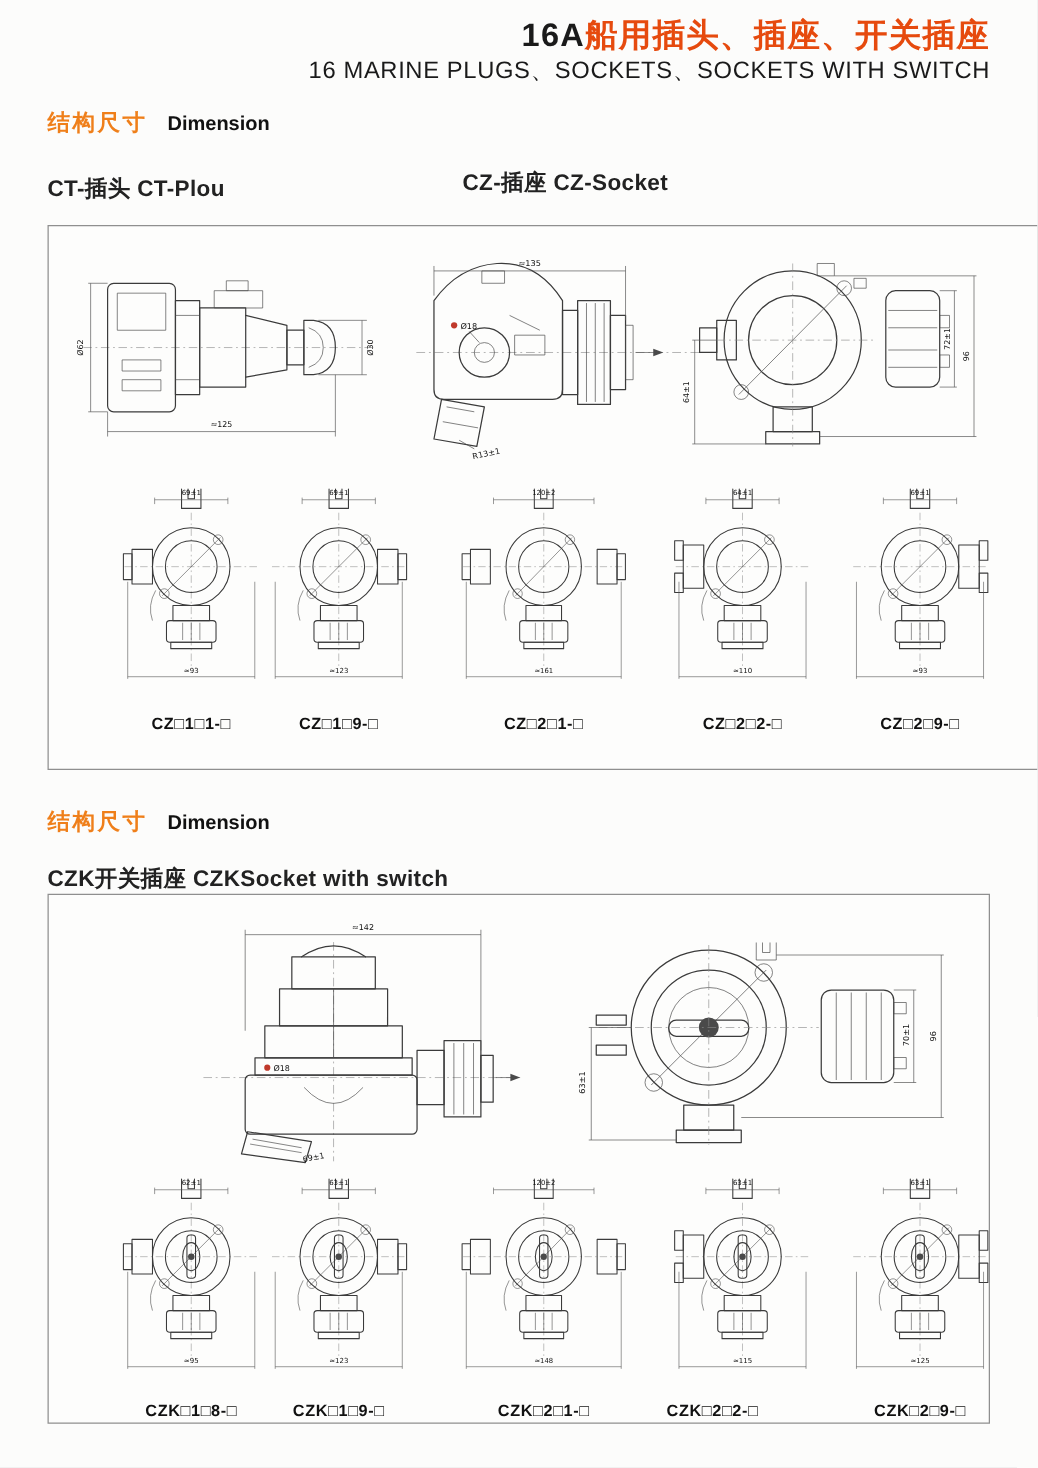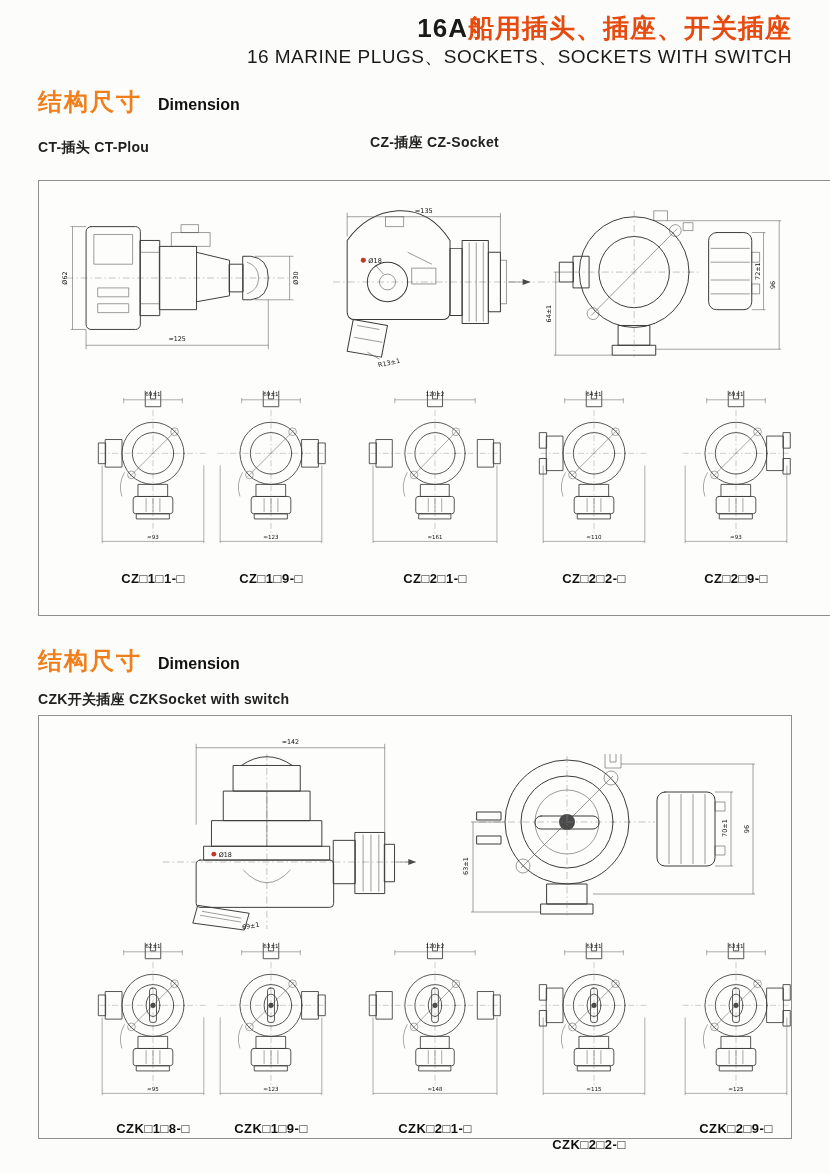--- a/index.html
+++ b/index.html
@@ -5,23 +5,23 @@
   html,body{margin:0;padding:0;background:#e9e9e9;}
   .page{position:relative;width:830px;height:1174px;background:#fcfcfb;overflow:hidden;
         font-family:"Liberation Sans","DejaVu Sans",sans-serif;color:#1a1a1a;}
   
   .titleblock{position:absolute;top:14px;left:0;right:38px;text-align:right;line-height:1.15;padding-left:17px;}
   .t1{font-size:26px;font-weight:bold;letter-spacing:1px;}
   .t1 .cn{color:#e64a0e;}
   .t2{font-size:19px;font-weight:normal;letter-spacing:.5px;margin-top:2px;}
   
   .sechead{position:absolute;left:38px;white-space:nowrap;}
-  .sechead .cn{font-size:24px;font-weight:bold;color:#ef7f1a;letter-spacing:2px;}
+  .sechead .cn{font-size:18px;font-weight:bold;color:#ef7f1a;letter-spacing:2px;}
   .sechead .en{font-size:16px;font-weight:bold;color:#111;margin-left:16px;}
-  .sublabel{position:absolute;font-size:14px;font-weight:bold;color:#222;white-space:nowrap;letter-spacing:.3px;}
+  .sublabel{position:absolute;font-size:18px;font-weight:bold;color:#222;white-space:nowrap;letter-spacing:.3px;}
   
   .dbox{position:absolute;left:38px;width:752px;border:1px solid #8f8f8f;background:#fdfdfc;}
   .fig{position:absolute;}
   .fig svg{display:block;width:100%;height:100%;}
   .model-label{position:absolute;width:150px;text-align:center;font-size:13px;font-weight:bold;
                letter-spacing:.5px;color:#111;white-space:nowrap;}
   
   svg .ln{fill:none;stroke:#3b3b3b;stroke-width:1;stroke-linejoin:round;stroke-linecap:round;}
   svg .lt{fill:none;stroke:#4a4a4a;stroke-width:.55;stroke-linejoin:round;}
   svg .cl{fill:none;stroke:#8a8a8a;stroke-width:.5;stroke-dasharray:7 3 1.5 3;}
@@ -552,17 +552,17 @@
           <line class="dm" x1="6" y1="92" x2="6" y2="182"></line>
           <line class="dm" x1="124" y1="92" x2="124" y2="182"></line>
           <line class="dm" x1="6" y1="180" x2="124" y2="180"></line>
           <text class="dt" x="65" y="177" text-anchor="middle">≈125</text>
         </svg>
       </div>
 
     <div class="model-label" style="left:39px;top:405px;">CZK□1□8-□</div>
     <div class="model-label" style="left:157px;top:405px;">CZK□1□9-□</div>
     <div class="model-label" style="left:321px;top:405px;">CZK□2□1-□</div>
-    <div class="model-label" style="left:475px;top:405px;margin-top:16px;">CZK□2□2-□</div>
+    <div class="model-label" style="left:456px;top:405px;">CZK□2□2-□</div>
     <div class="model-label" style="left:622px;top:405px;">CZK□2□9-□</div>
   </div>
 
 </div>
 
 </body></html>

